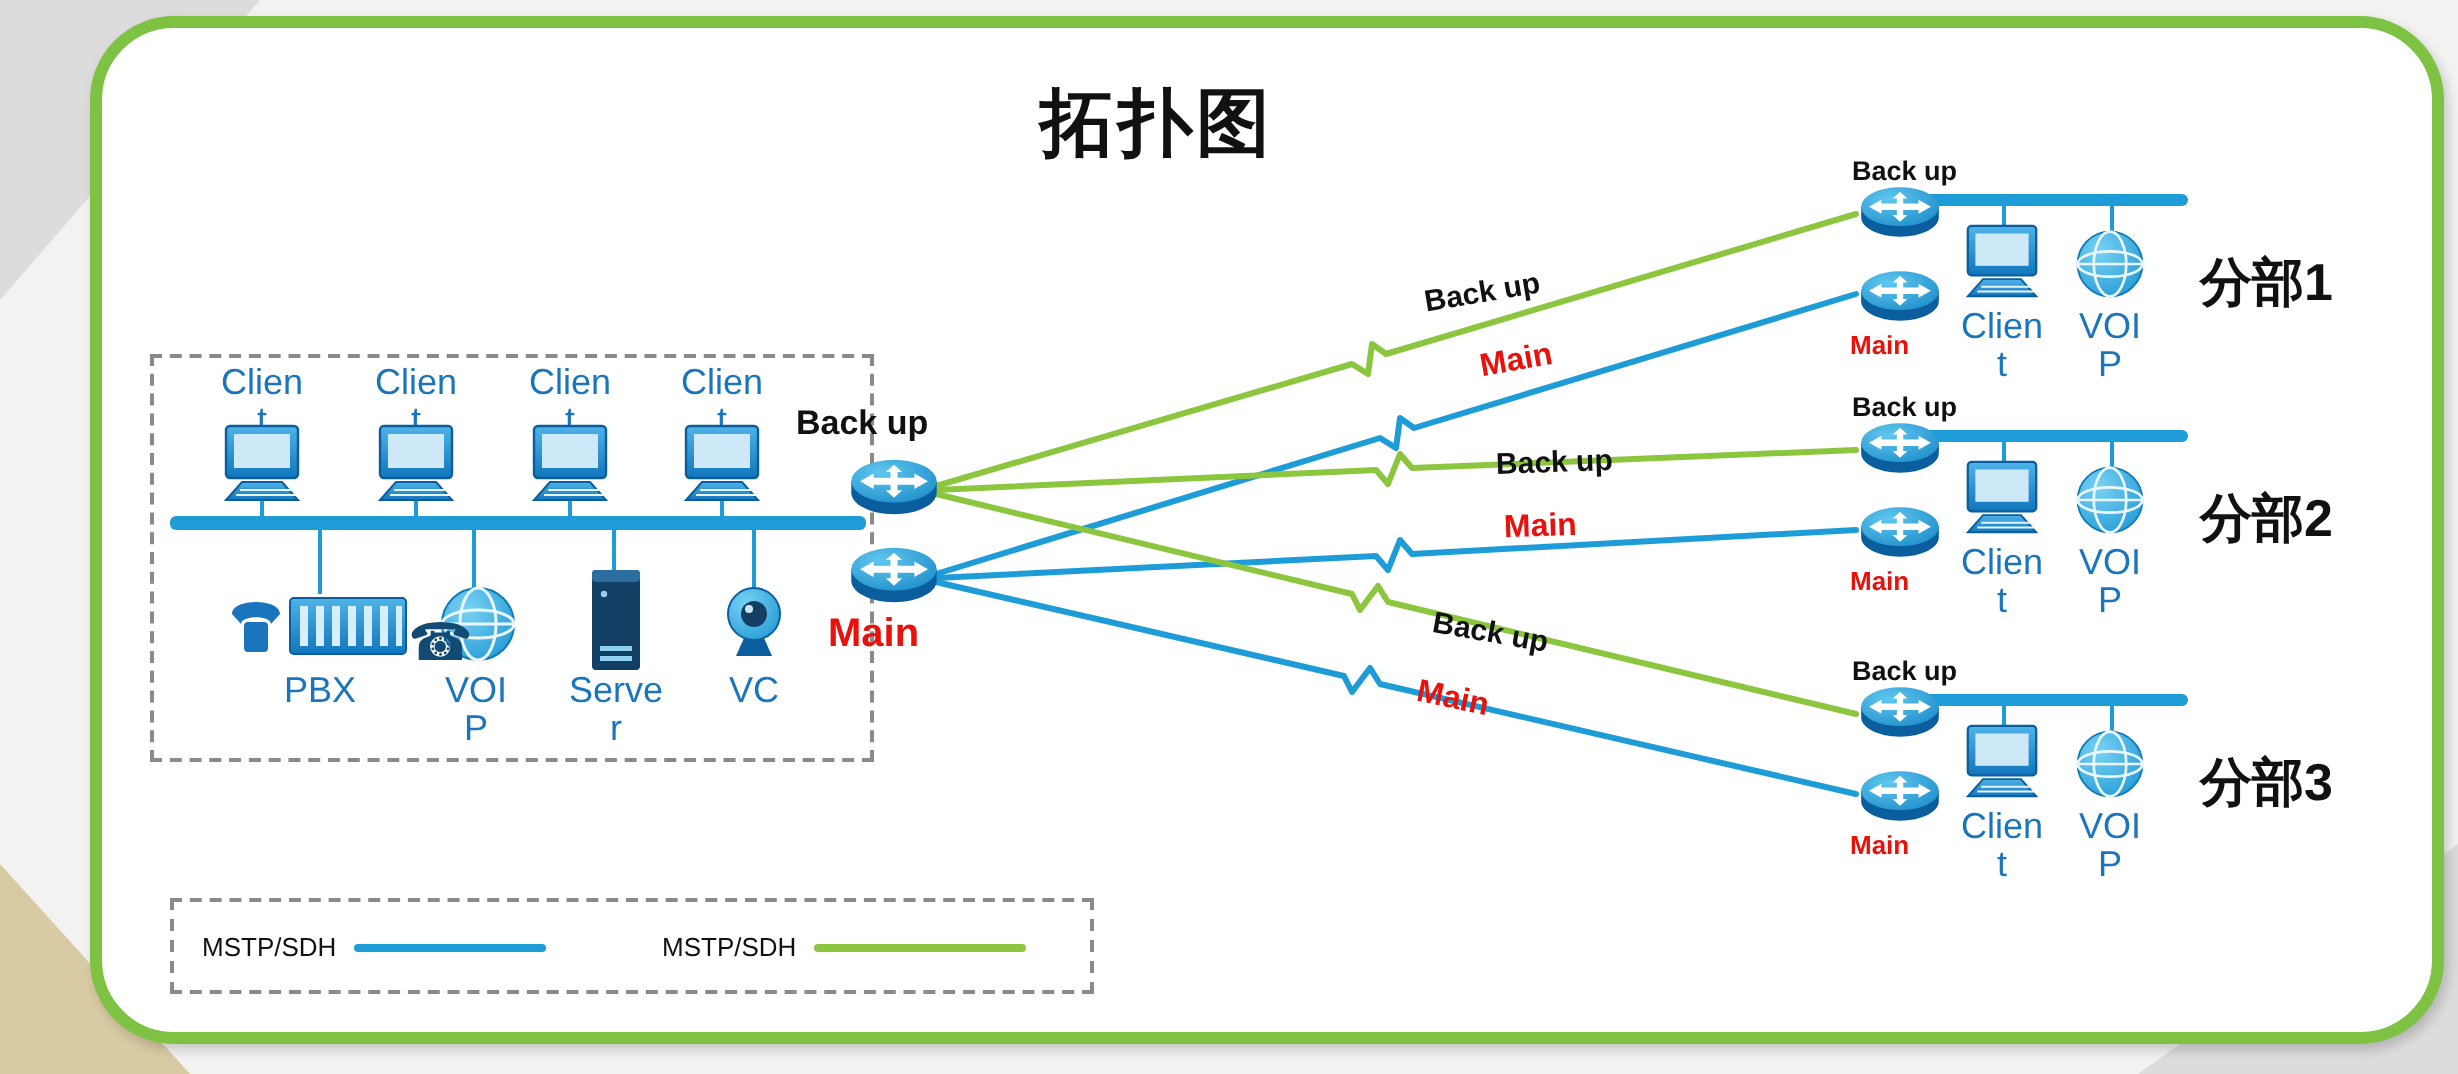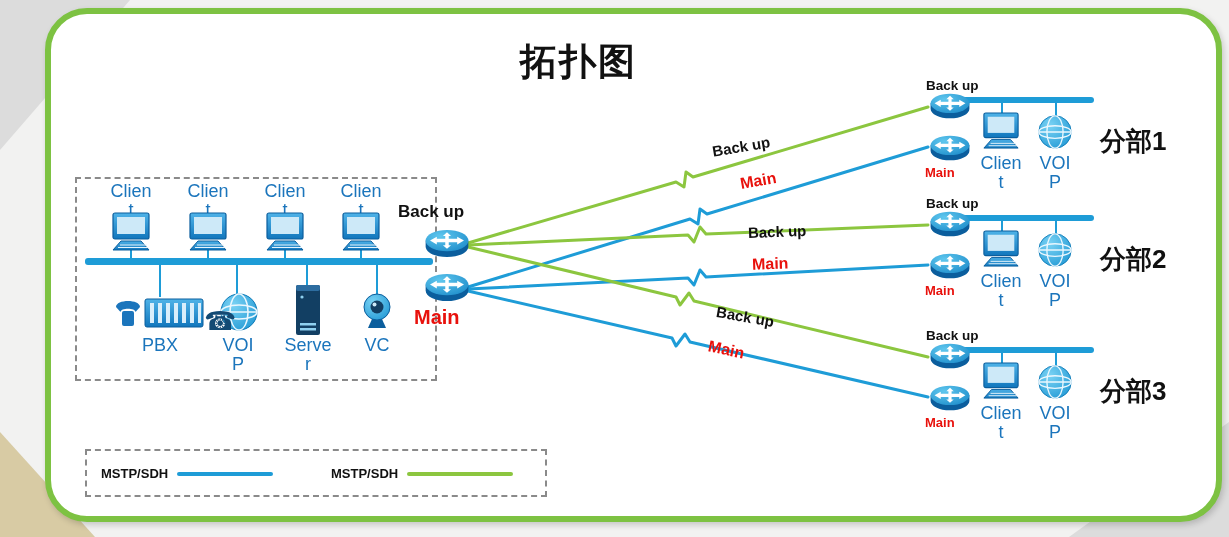--- a/index.html
+++ b/index.html
@@ -65,21 +65,21 @@
   .b-stem-voip { left:135px; top:25px; height:16px; }
   .b-client-icon { left:60px; top:34px; width:42px; height:38px; }
   .b-globe-icon { left:117px; top:36px; width:36px; height:36px; }
   .b-client-lbl { left:56px; top:76px; width:50px; }
   .b-voip-lbl { left:113px; top:76px; width:44px; }
   .b-name { left:180px; top:46px; font-weight:700; font-size:26px; color:#111; white-space:nowrap; }
 
   
   .legend { position:absolute; left:85px; top:449px; width:462px; height:48px;
             border:2px dashed #8a8a8a; z-index:3; }
-  .legend-lbl { position:absolute; top:15px; font-size:13px; font-weight:700; color:#111; }
+  .legend-lbl { position:absolute; top:15px; font-size:13px; font-weight:400; color:#111; }
   .legend-line { position:absolute; top:21px; width:96px; height:4px; border-radius:2px; }
 </style>
 </head>
 <body>
 
 <svg width="0" height="0" style="position:absolute" aria-hidden="true">
   <defs>
     <radialGradient id="gTop" cx="0.35" cy="0.3" r="0.95">
       <stop offset="0" stop-color="#5fc7ee"></stop>
         <stop offset="1" stop-color="#1585c6"></stop>

